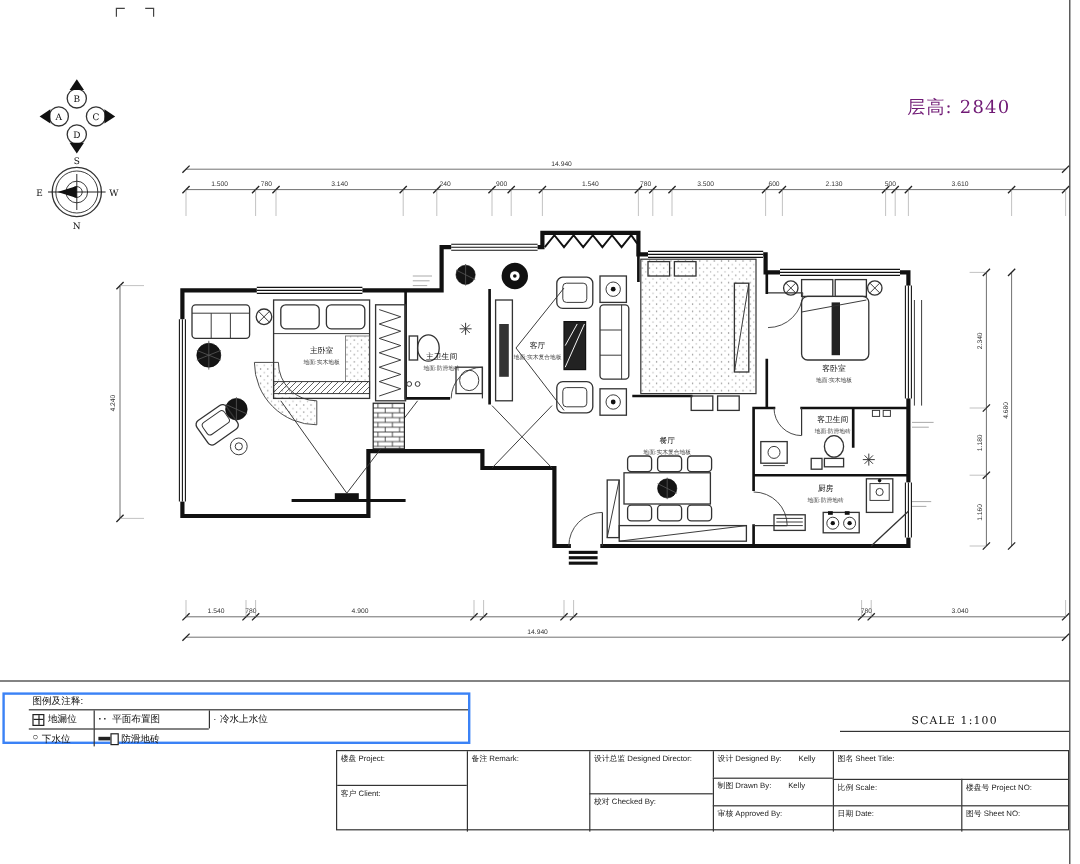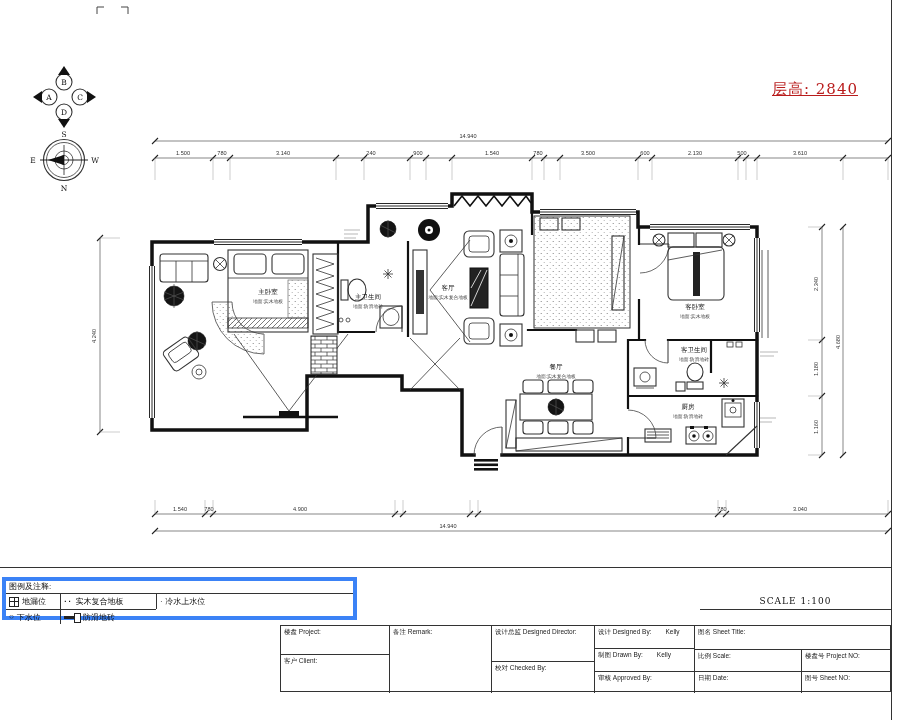--- a/index.html
+++ b/index.html
@@ -20,24 +20,24 @@
   .doorleaf{stroke:#333;stroke-width:1;fill:none;}
   .blob{fill:#141414;stroke:#000;stroke-width:0.5;}
   .notedash{stroke:#888;stroke-width:0.6;}
   .rname{font:6.5px "Liberation Sans",sans-serif;fill:#111;text-anchor:middle;}
   .rsub{font:4.8px "Liberation Sans",sans-serif;fill:#444;text-anchor:middle;}
   .dimtxt{font:5.6px "Liberation Sans",sans-serif;fill:#333;text-anchor:middle;}
   .ctxt{font:7.5px "DejaVu Serif",serif;fill:#111;text-anchor:middle;}
   
   .hline{position:absolute;background:#333;height:1px;}
   .vline{position:absolute;background:#333;width:1px;}
-  #floor-height{position:absolute;left:772px;top:80px;font:15px "DejaVu Serif",serif;
-                letter-spacing:1px;color:#b91c1c;text-decoration:underline;}
-  #legend{position:absolute;left:2px;top:577px;width:355px;height:43px;border:4px solid #3b82f6;
-          box-sizing:border-box;font-size:8px;color:#111;background:#fff;}
+  #floor-height{position:absolute;left:756px;top:80px;font:15px "DejaVu Serif",serif;
+                letter-spacing:1px;color:#701a75;}
+  #legend{position:absolute;left:2px;top:577px;width:390px;height:43px;border:2px solid #3b82f6;
+          box-sizing:border-box;font-size:8px;color:#111;background:#fff;padding-left:20px;}
   #legend .lg-title{height:12px;line-height:12px;padding-left:3px;border-bottom:1px solid #333;}
   #legend .lg-grid{display:grid;grid-template-columns:54px 96px 1fr;grid-auto-rows:15px;}
   #legend .lg-cell{display:flex;align-items:center;gap:3px;padding-left:3px;border-left:1px solid #333;
                    overflow:hidden;white-space:nowrap;}
   #legend .lg-cell.first{border-left:none;}
   #legend .lg-cell.row2{border-top:1px solid #333;}
   .ic{display:inline-block;font-size:8px;line-height:8px;}
   .ic-drain{width:8px;height:8px;border:1px solid #222;
             background:linear-gradient(#222,#222) 50% 0/1px 100% no-repeat,
                        linear-gradient(#222,#222) 0 50%/100% 1px no-repeat;}
@@ -516,21 +516,21 @@
 
   <div id="legend">
     <div class="lg-title">图例及注释:</div>
     <div class="lg-grid">
       <div class="lg-cell first">
         <span class="ic ic-drain"></span>
         <span>地漏位</span>
         </div>
       <div class="lg-cell">
         <span class="ic ic-dot2">∙∙</span>
-        <span>实木复合地板</span>
+        <span>平面布置图</span>
         </div>
       <div class="lg-cell">
         <span class="ic">∙</span>
         <span>冷水上水位</span>
         </div>
       <div class="lg-cell first row2">
         <span class="ic">○</span>
         <span>下水位</span>
         </div>
       <div class="lg-cell row2">

